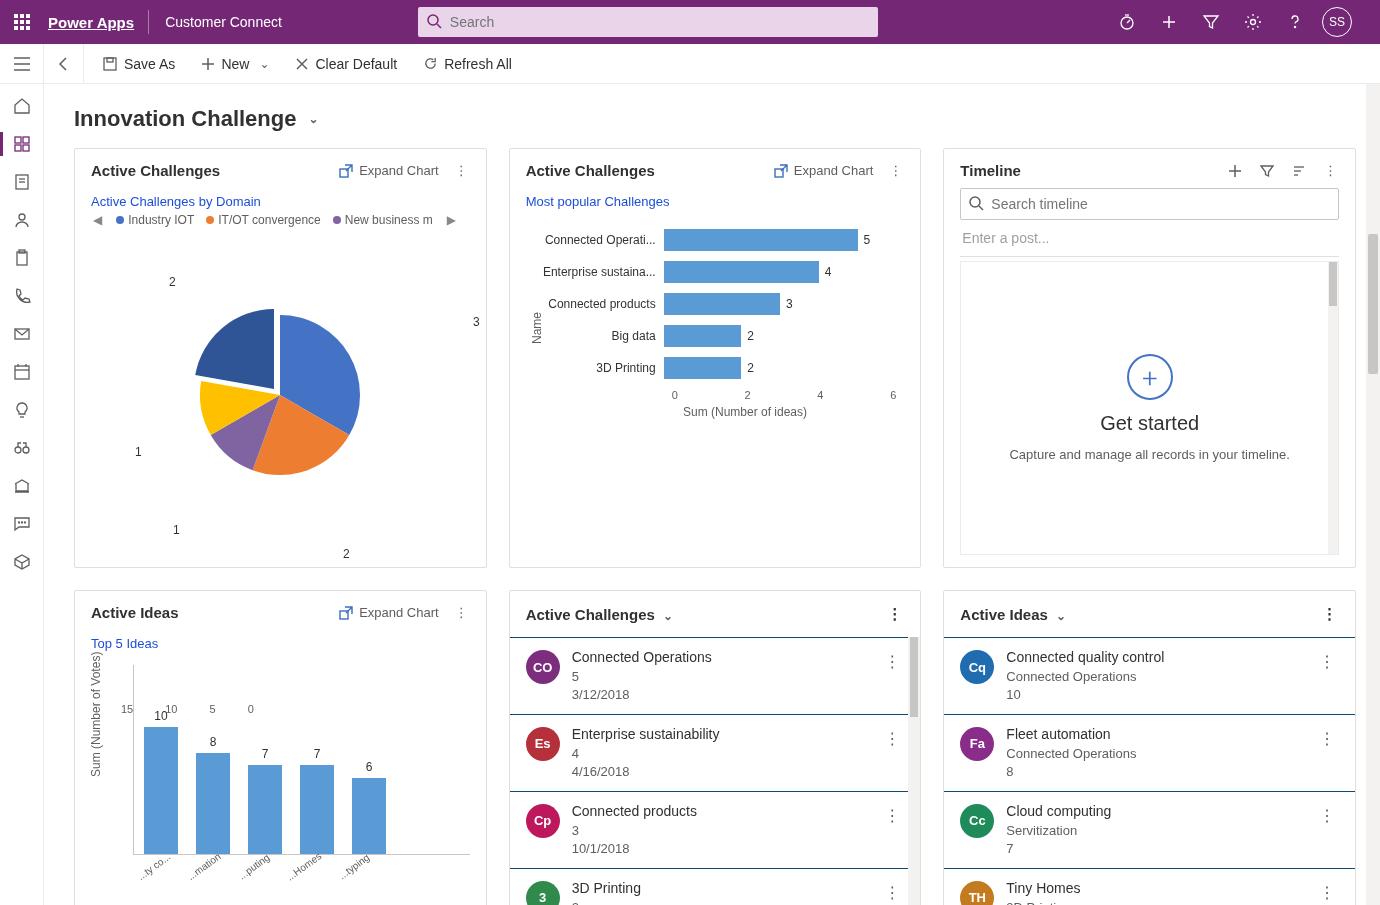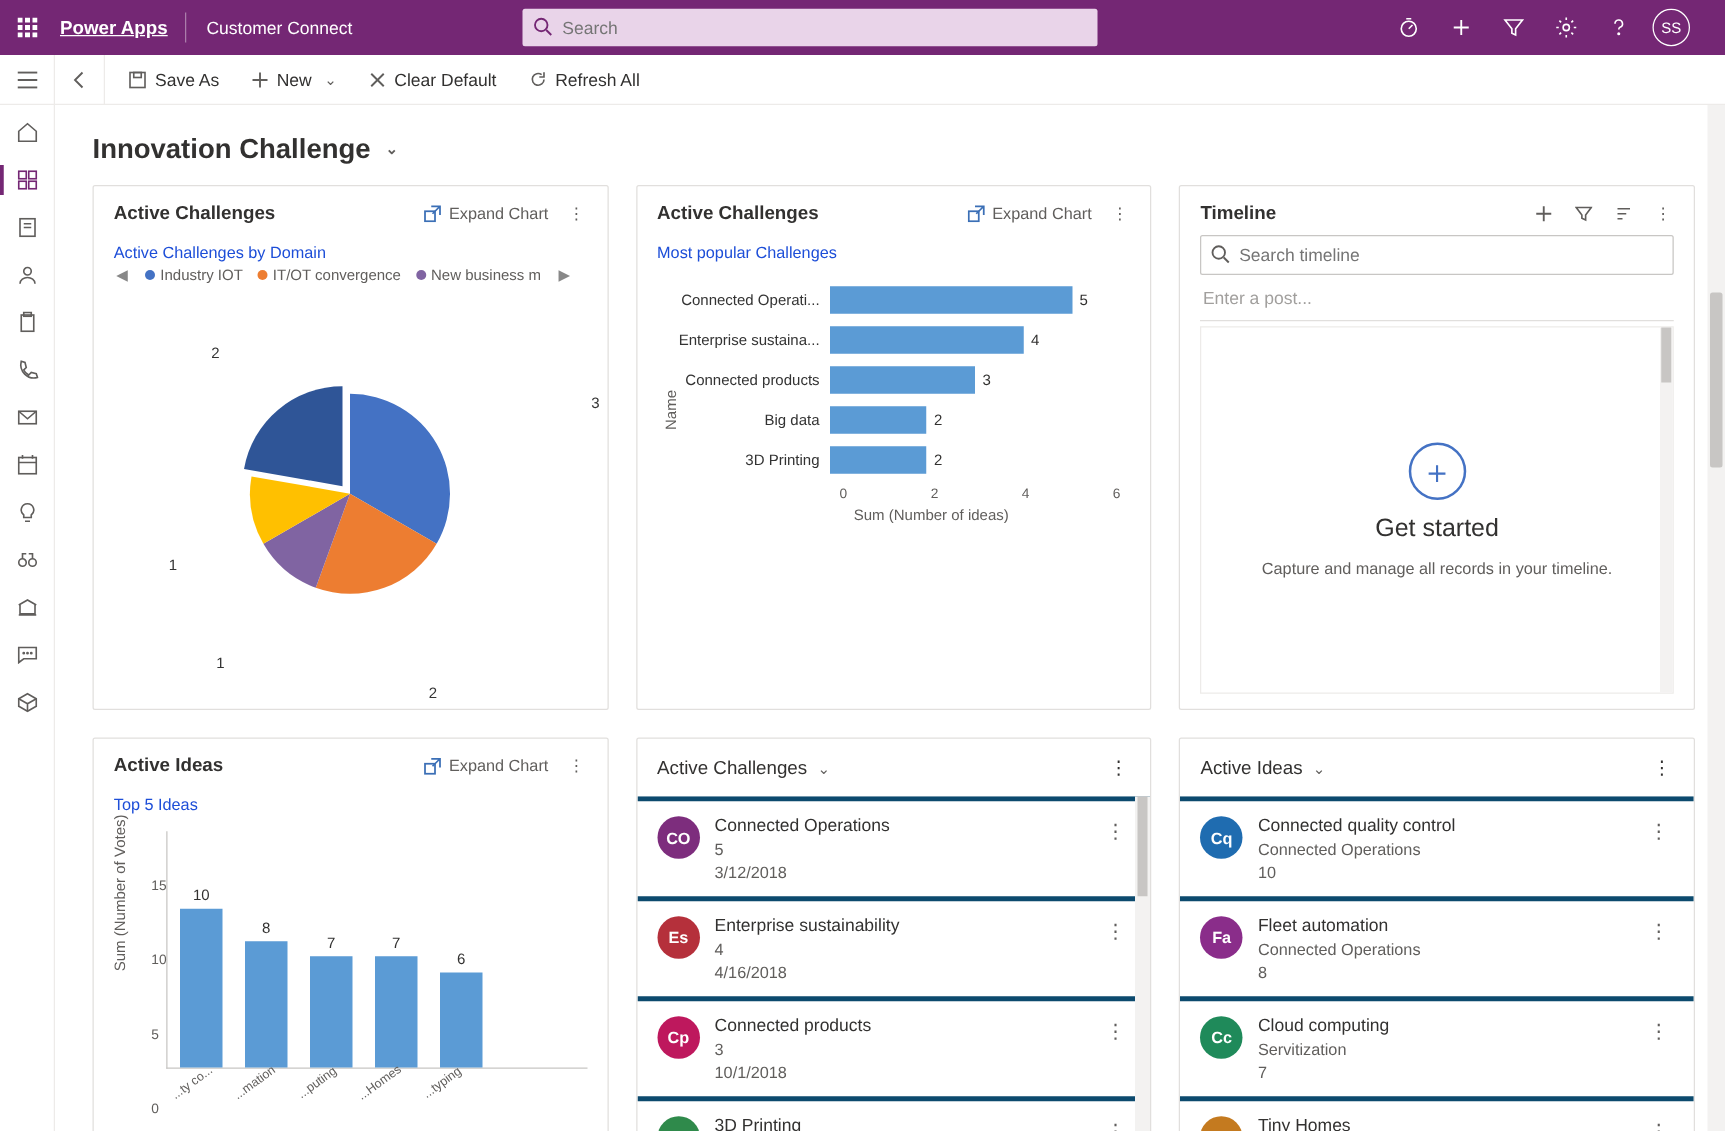--- a/index.html
+++ b/index.html
@@ -59,28 +59,28 @@
 .post-entry { border-bottom:1px solid #e1dfdd; padding:10px 2px; font-size:14px; color:#a19f9d; cursor:text;}
 .getstarted { flex:1; display:flex; flex-direction:column; align-items:center; justify-content:center; text-align:center; gap:12px; padding:20px; border:1px solid #edebe9; margin-top:4px; position:relative;}
 .plus-circle { width:46px; height:46px; border:2px solid #4472c4; border-radius:50%; display:flex; align-items:center; justify-content:center; color:#4472c4; font-size:26px;}
 .gs-title { font-size:20px; }
 .gs-sub { font-size:13px; color:#605e5c; }
 .small-scroll { position:absolute; right:0; top:0; bottom:0; width:10px; background:#f3f2f1;}
 .small-thumb { position:absolute; right:1px; top:0; width:8px; height:44px; background:#c8c6c4;}
 .vbar-wrap { display:flex; align-items:flex-end; height:190px; gap:18px; margin-left:42px; margin-top:10px; border-left:1px solid #c8c6c4; border-bottom:1px solid #c8c6c4; padding:0 10px;}
 .vbar { width:34px; background:#5b9bd5; display:flex; flex-direction:column; align-items:center; position:relative;}
 .vbar-label { position:absolute; top:-18px; font-size:12px;}
-.yaxis-ticks { position:absolute; left:30px; top:48px; height:190px; display:flex; flex-direction:column; justify-content:space-between; font-size:11px; color:#605e5c; text-align:left; width:18px;}
+.yaxis-ticks { position:absolute; left:30px; top:48px; height:190px; display:flex; flex-direction:row; justify-content:space-between; font-size:11px; color:#605e5c; text-align:center; width:18px;gap:32px;}
 .xlabels { display:flex; gap:8px; margin-left:42px; font-size:10px; color:#605e5c; margin-top:6px; transform:skewX(0);}
 .xlabels span { width:42px; text-align:center; transform:rotate(-36deg); display:inline-block; white-space:nowrap;}
 .yaxis-label-v { position:absolute; left:-2px; top:56%; transform: rotate(-90deg); transform-origin:left top; font-size:12px; color:#605e5c;}
 .list-card { padding:0; }
-.list-hdr { display:flex; align-items:center; justify-content:space-between; padding:12px 16px; font-size:15px; font-weight:400;}
+.list-hdr { display:flex; align-items:center; justify-content:space-between; padding:12px 16px; font-size:15px; font-weight:700;}
 .list-body { overflow:hidden; position:relative; }
-.list-row { display:flex; align-items:flex-start; gap:12px; padding:10px 16px; border-top:4px solid #0c4a6e; }
+.list-row { display:flex; align-items:flex-start; gap:12px; padding:10px 16px; border-top:1px solid #0c4a6e; }
 .badge { width:34px; height:34px; border-radius:50%; display:flex; align-items:center; justify-content:center; color:#fff; font-size:13px; font-weight:600; flex-shrink:0; margin-top:2px;}
 .row-text { flex:1; font-size:14px; line-height:1.4;}
 .row-text .t1 { color:#323130;}
 .row-text .t2 { color:#605e5c; font-size:13px;}
 .row-more { color:#605e5c; cursor:pointer; padding:4px;}
 .list-small-scroll { position:absolute; right:0; top:0; bottom:0; width:12px; background:#f3f2f1;}
 .list-small-thumb { position:absolute; right:2px; top:0; width:8px; height:80px; background:#c8c6c4;}
 .chev { font-size:12px; margin-left:4px; color:#605e5c;}
 svg { display:block; }
 </style>

